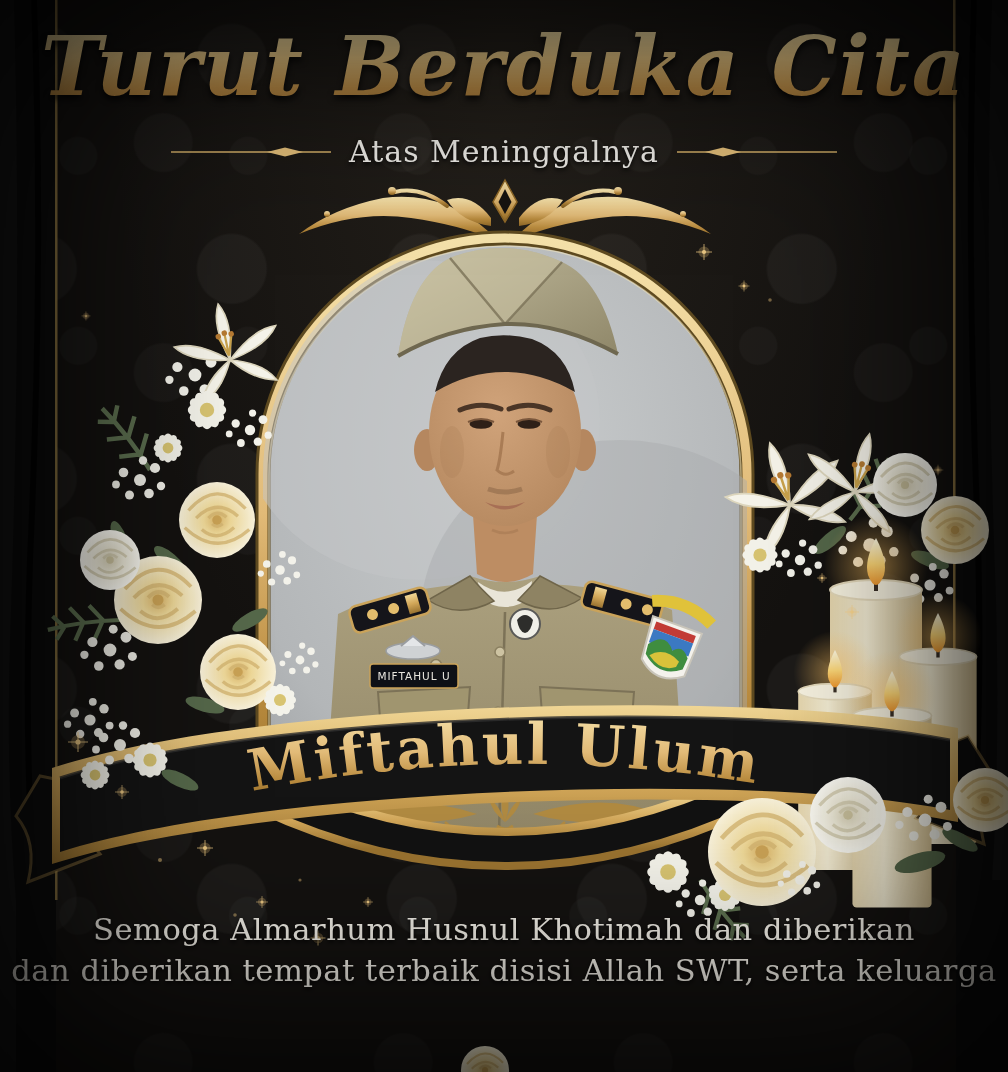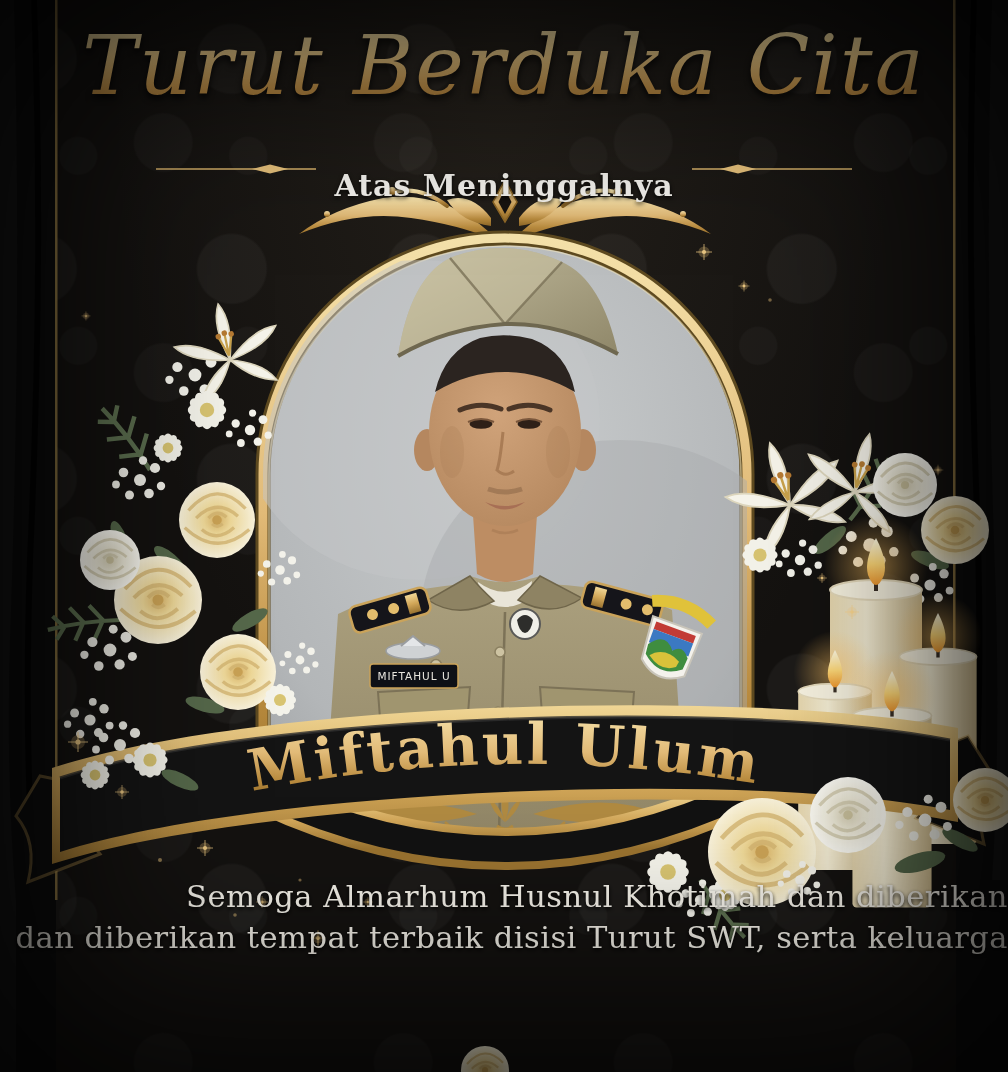--- a/index.html
+++ b/index.html
@@ -11,37 +11,36 @@
       radial-gradient(circle at 68% 62%, rgba(255,255,255,0.032) 0 13%, transparent 14%),
       radial-gradient(circle at 46% 82%, rgba(255,255,255,0.028) 0 10%, transparent 11%),
       radial-gradient(ellipse at 50% 6%, rgba(96,84,66,0.22), transparent 55%);
     background-size:190px 210px, 240px 230px, 170px 190px, 100% 100%;
     font-family:"DejaVu Serif","Liberation Serif",serif;
   }
   .vignette{position:absolute;inset:0;pointer-events:none;
     box-shadow:inset 0 0 180px 60px rgba(0,0,0,.82);}
   .title{
     position:absolute;top:18px;left:0;width:100%;text-align:center;
-    font-size:82px;font-style:italic;font-weight:normal;letter-spacing:2px;
+    font-size:82px;font-style:italic;font-weight:bold;letter-spacing:2px;
     background:linear-gradient(180deg,#f6e3ac 8%,#ecc984 42%,#c2924a 72%,#93682a 100%);
     -webkit-background-clip:text;background-clip:text;color:transparent;
     filter:drop-shadow(0 4px 3px rgba(0,0,0,.75));
     white-space:nowrap;
   }
   .subtitle-row{
     position:absolute;top:134px;left:0;width:100%;
     display:flex;align-items:center;justify-content:center;gap:18px;
   }
   .subtitle{
-    font-size:30px;color:#f3f1ec;letter-spacing:1px;font-weight:bold;
+    font-size:30px;color:#f3f1ec;letter-spacing:1px;font-weight:normal;
     text-shadow:0 2px 4px rgba(0,0,0,.9);
-    margin-top:34px;
   }
   .condolence{
-    position:absolute;top:876px;left:0;width:100%;text-align:right;
+    position:absolute;top:909px;left:0;width:100%;text-align:center;
     color:#f1eee6;font-size:30.5px;line-height:41px;letter-spacing:.5px;
     text-shadow:0 2px 4px rgba(0,0,0,.95);
   }
   svg{display:block;}
   .scene{position:absolute;inset:0;}
 </style>
 </head>
 <body>
 
 <div class="poster">
@@ -413,17 +412,17 @@
     </svg>
     <span class="subtitle">Atas Meninggalnya</span>
     <svg width="160" height="16" viewBox="0 0 160 16" style="transform:scaleX(-1)">
       <line x1="0" y1="8" x2="160" y2="8" stroke="#d9b36b" stroke-width="1.6"></line>
       <path d="M96,8 L114,3.5 L132,8 L114,12.5 Z" fill="#e7c27c"></path>
     </svg>
   </div>
 
   <div class="condolence">
     <div>Semoga Almarhum Husnul Khotimah dan diberikan</div>
-    <div>dan diberikan tempat terbaik disisi Turut SWT, serta keluarga</div>
+    <div>dan diberikan tempat terbaik disisi Allah SWT, serta keluarga</div>
   </div>
 
   <div class="vignette"></div>
 </div>
 
 </body></html>

